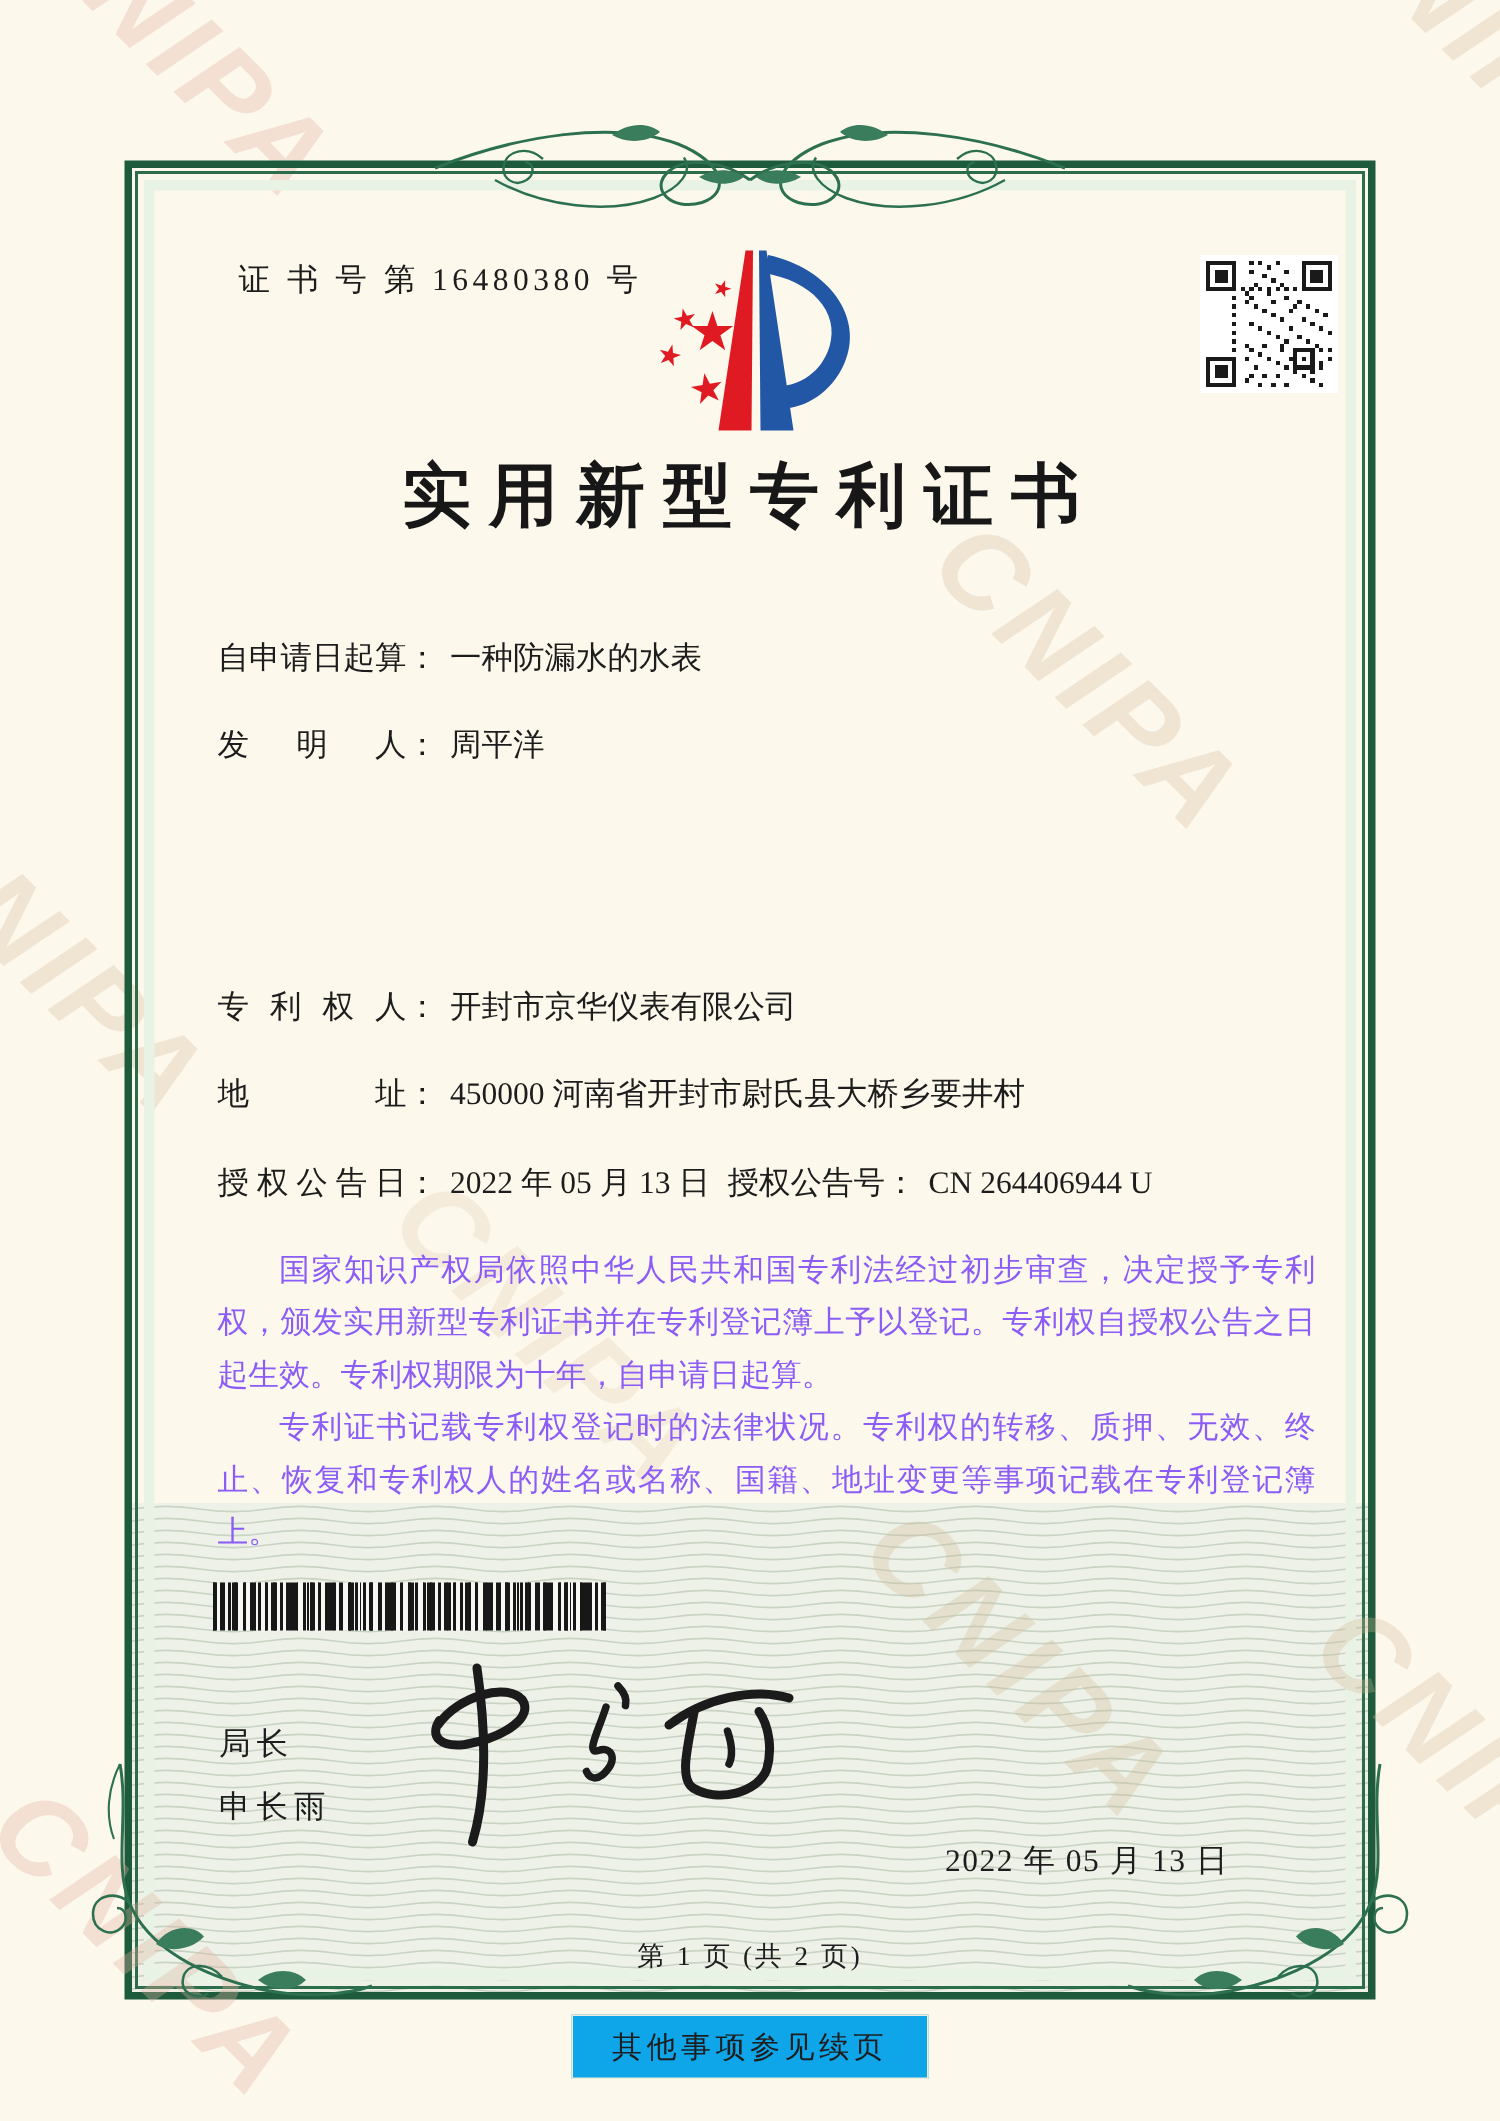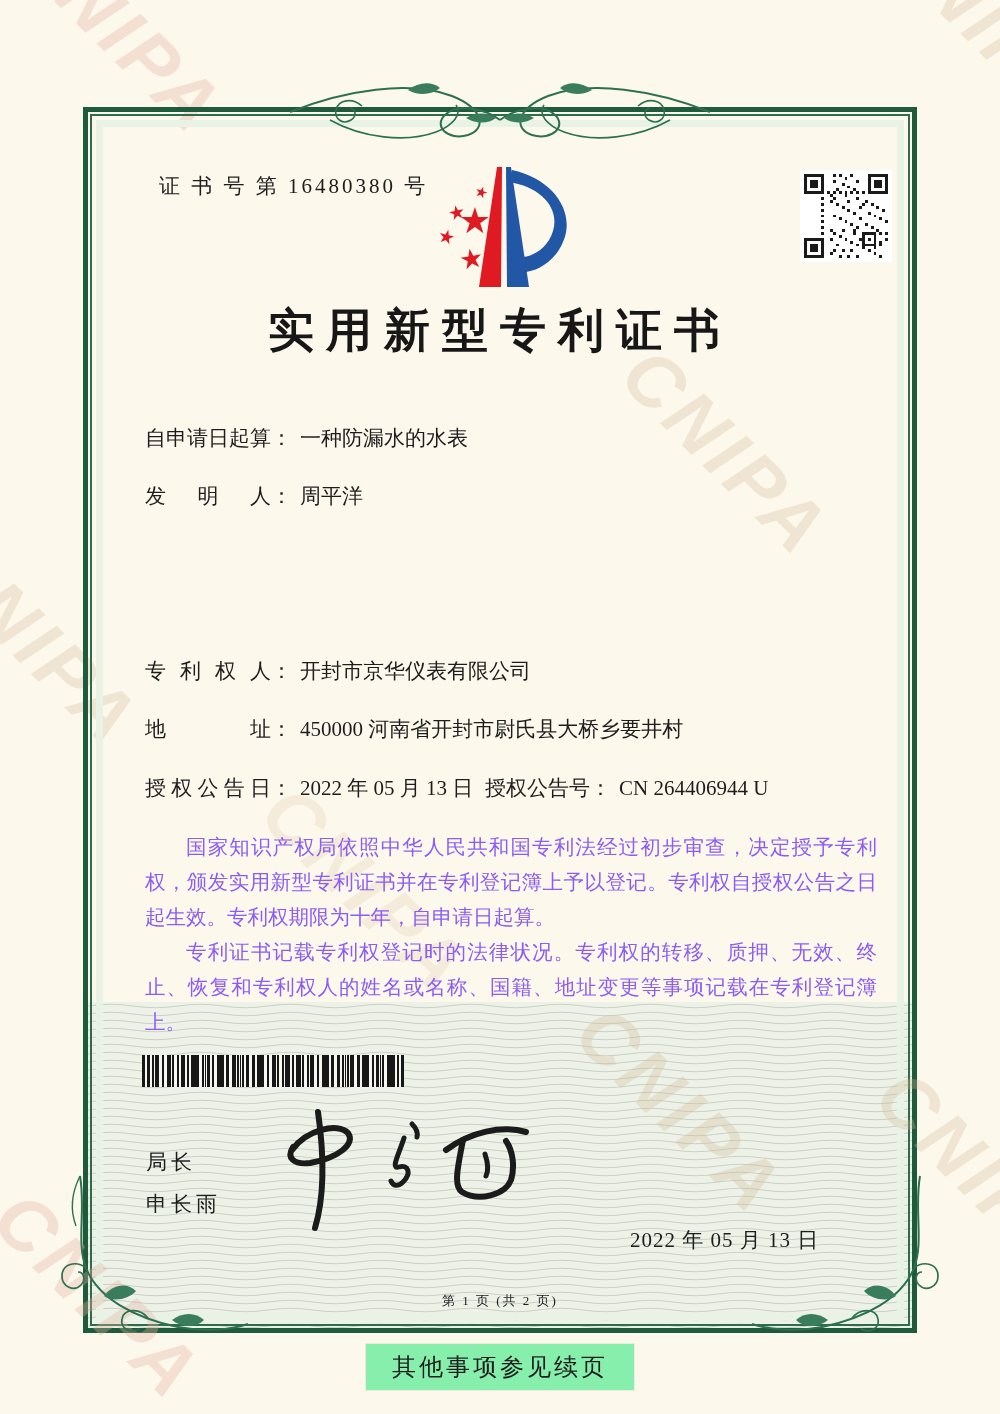--- a/index.html
+++ b/index.html
@@ -45,23 +45,23 @@
     background-image:
       repeating-linear-gradient(90deg,#171717 0 2px,transparent 2px 5px),
       repeating-linear-gradient(90deg,#171717 0 1px,transparent 1px 7px),
       repeating-linear-gradient(90deg,#171717 0 3px,transparent 3px 13px),
       repeating-linear-gradient(90deg,transparent 0 17px,#f6f6f2 17px 19px);
   }
   .director-title { position:absolute; left:146px; top:1148px; font-size:21px; letter-spacing:4px; }
   .director-name  { position:absolute; left:146px; top:1190px; font-size:21px; letter-spacing:4px; }
   .signature { position:absolute; left:252px; top:1088px; width:300px; height:160px; }
   .sign-date { position:absolute; left:630px; top:1226px; font-size:21px; letter-spacing:1px; }
-  .page-info { position:absolute; left:0; top:1292px; width:100%; text-align:center; font-size:13px; letter-spacing:2px; }
+  .page-info { position:absolute; left:0; top:1292px; width:100%; text-align:center; font-size:18px; letter-spacing:2px; }
   .footer-note { position:absolute; left:50%; transform:translateX(-50%); top:1343px;
-    background:#86efac; border:1px solid #f0ebdd; padding:7px 26px; font-size:24px; letter-spacing:3px; }
+    background:#0ea5e9; border:1px solid #f0ebdd; padding:7px 26px; font-size:20px; letter-spacing:3px; }
 </style>
 </head>
 <body>
 
 <div class="page">
 
   <div class="wm pink" style="left:-8px;  top:-14px;">CNIPA</div>
   <div class="wm" style="left:856px; top:-24px;">CNIPA</div>
   <div class="wm" style="left:598px; top:408px;">CNIPA</div>
   <div class="wm" style="left:-92px; top:598px;">CNIPA</div>

